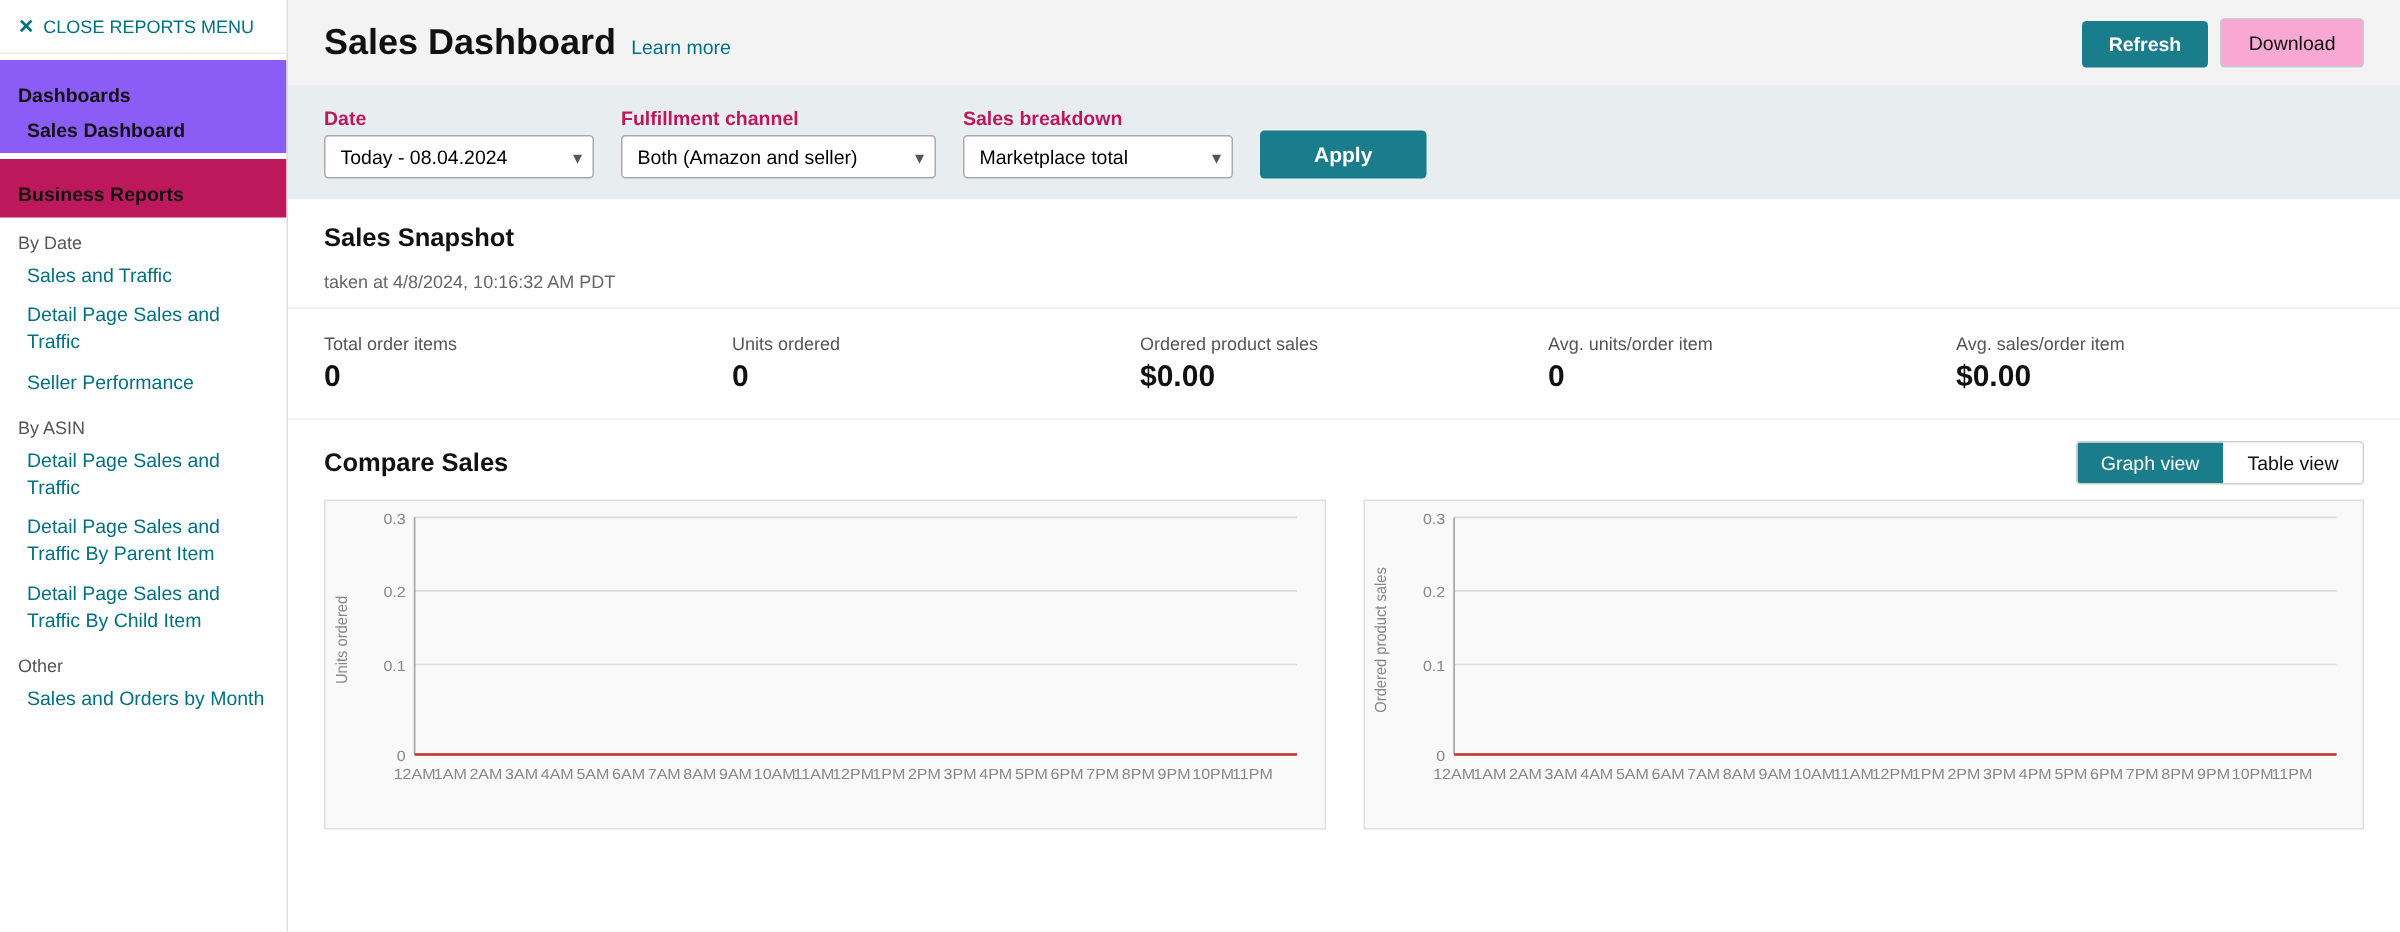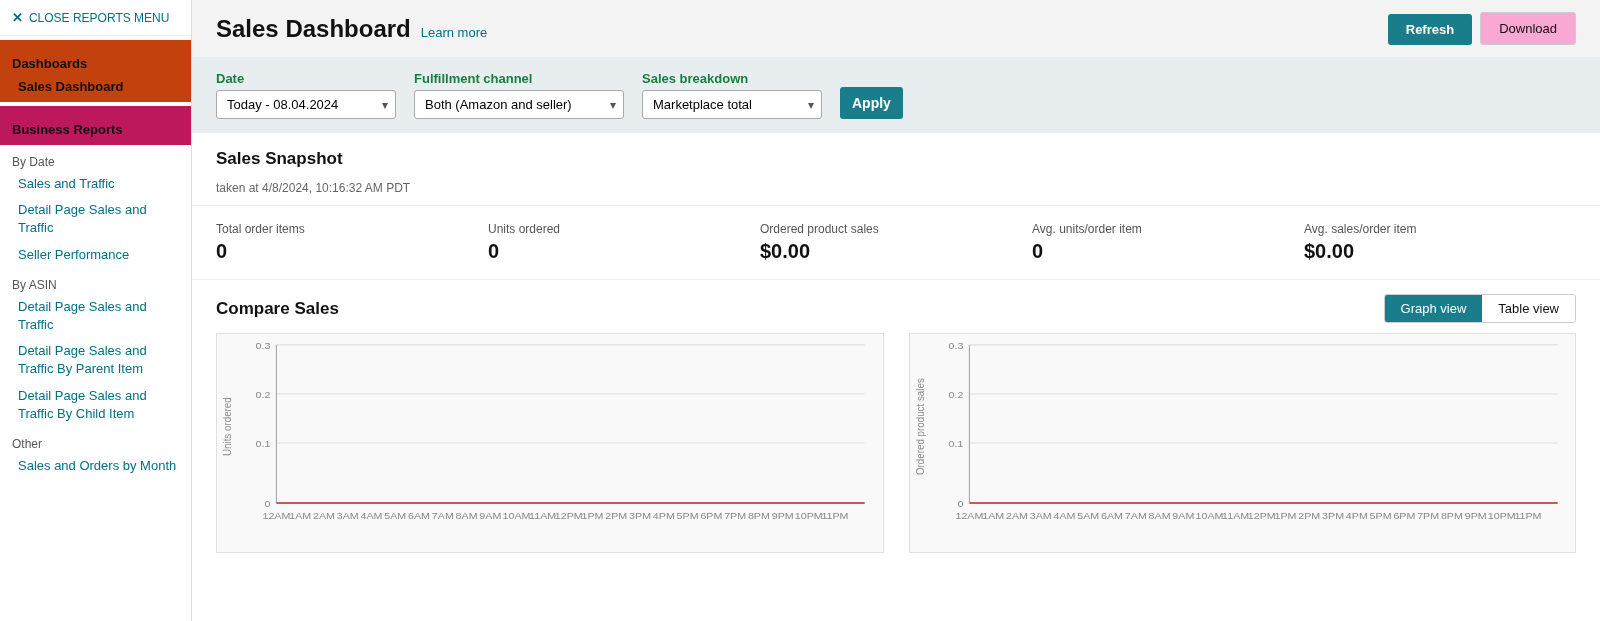--- a/index.html
+++ b/index.html
@@ -46,21 +46,21 @@
       font-weight: normal;
     }
     .sidebar-item {
       padding: 4px 12px 4px 18px;
       font-size: 13px;
       color: #007185;
       cursor: pointer;
       line-height: 1.4;
     }
     .sidebar-section-bg {
-      background: #c2410c;
+      background: #8b5cf6;
       padding: 6px 0 4px 0;
       margin-top: 4px;
     }
 
     
     #main {
       flex: 1;
       display: flex;
       flex-direction: column;
       overflow-y: auto;
@@ -124,21 +124,21 @@
       gap: 18px;
     }
     .filter-group {
       display: flex;
       flex-direction: column;
       gap: 4px;
     }
     .filter-label {
       font-size: 13px;
       font-weight: bold;
-      color: #15803d;
+      color: #be185d;
     }
     .filter-select {
       padding: 6px 28px 6px 10px;
       border: 1px solid #aaa;
       border-radius: 3px;
       background: #fff;
       font-size: 13px;
       appearance: none;
       cursor: pointer;
       min-width: 180px;
@@ -155,21 +155,21 @@
       top: 50%;
       transform: translateY(-50%);
       pointer-events: none;
       font-size: 12px;
       color: #555;
     }
     .btn-apply {
       background: #1a7d8c;
       color: #fff;
       border: none;
-      padding: 8px 12px;
+      padding: 8px 36px;
       font-size: 14px;
       font-weight: bold;
       cursor: pointer;
       border-radius: 3px;
       align-self: flex-end;
       margin-bottom: 0;
     }
 
     
     .content-area {

